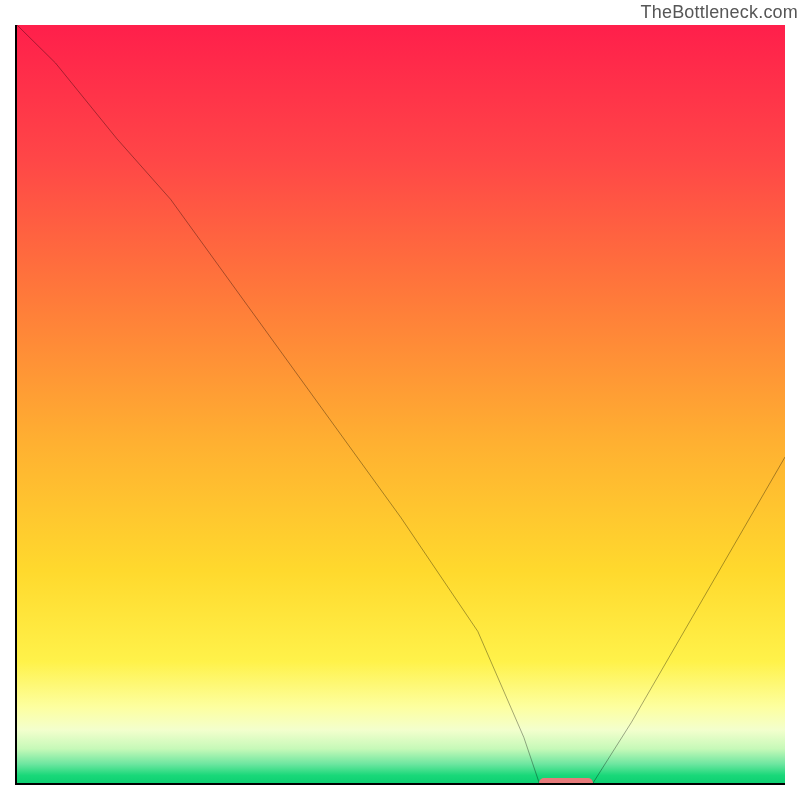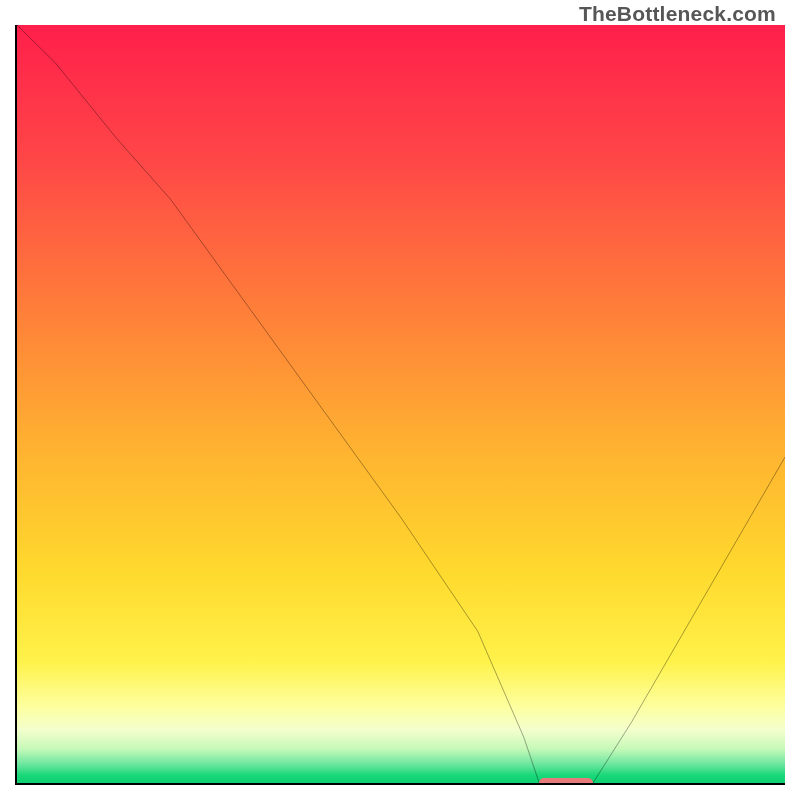--- a/index.html
+++ b/index.html
@@ -42,23 +42,23 @@
   .marker {
     position: absolute;
     height: 10px;
     border-radius: 5px;
     background: #e77b7b;
     pointer-events: none;
   }
   .watermark {
     position: absolute;
     top: 2px;
-    right: 24px;
-    font-size: 21px;
-    font-weight: 700;
+    right: 2px;
+    font-size: 18px;
+    font-weight: 400;
     color: #565656;
     letter-spacing: 0.2px;
     user-select: none;
   }
 </style>
 </head>
 <body>
 
 <div class="wrap">
 

